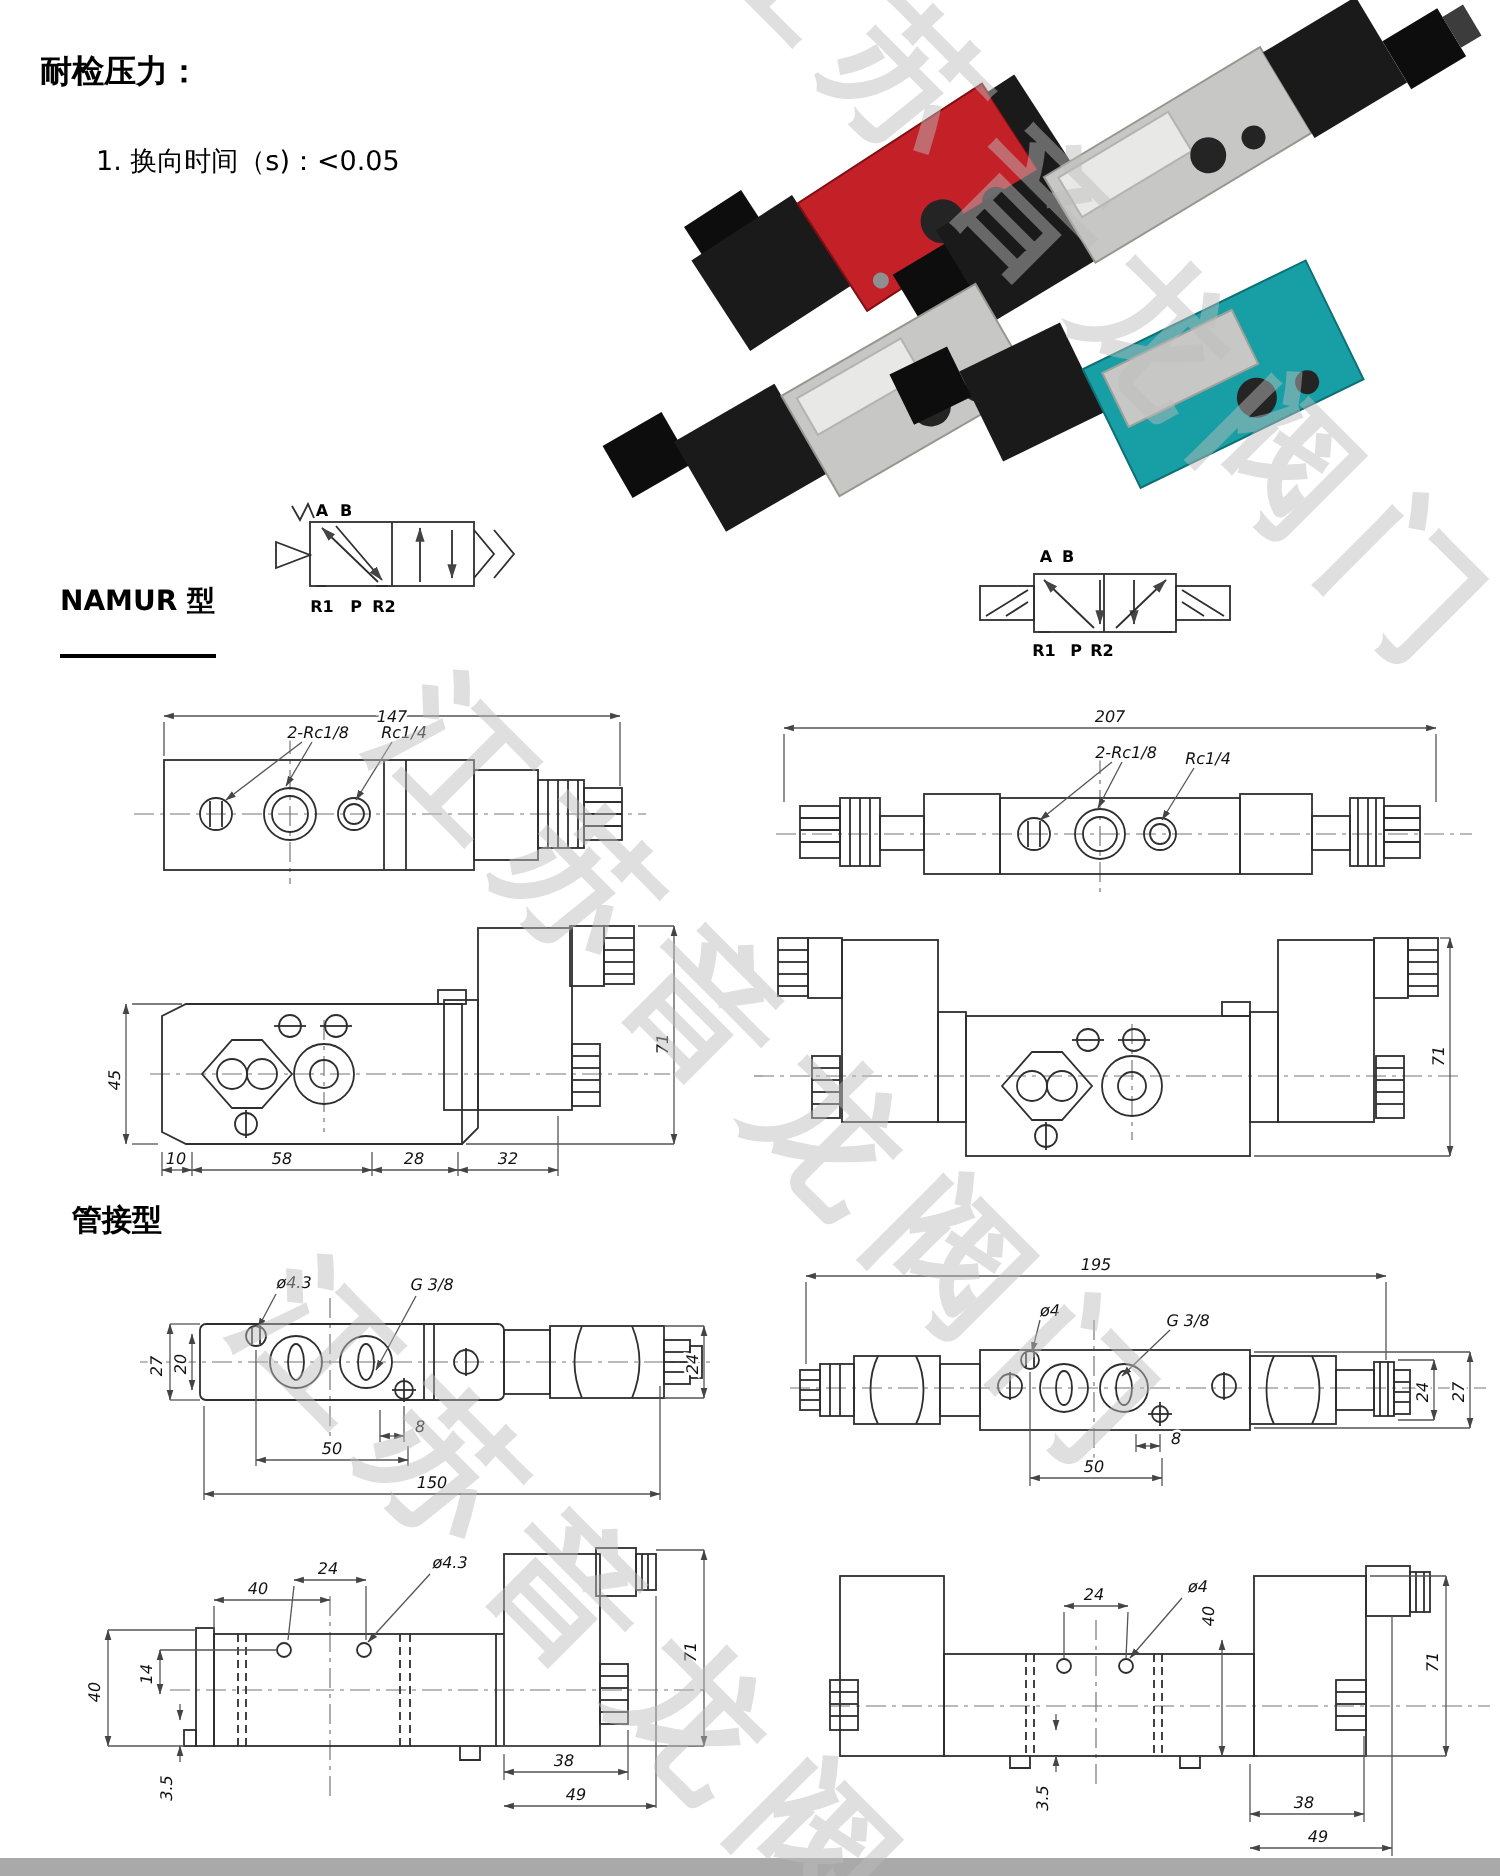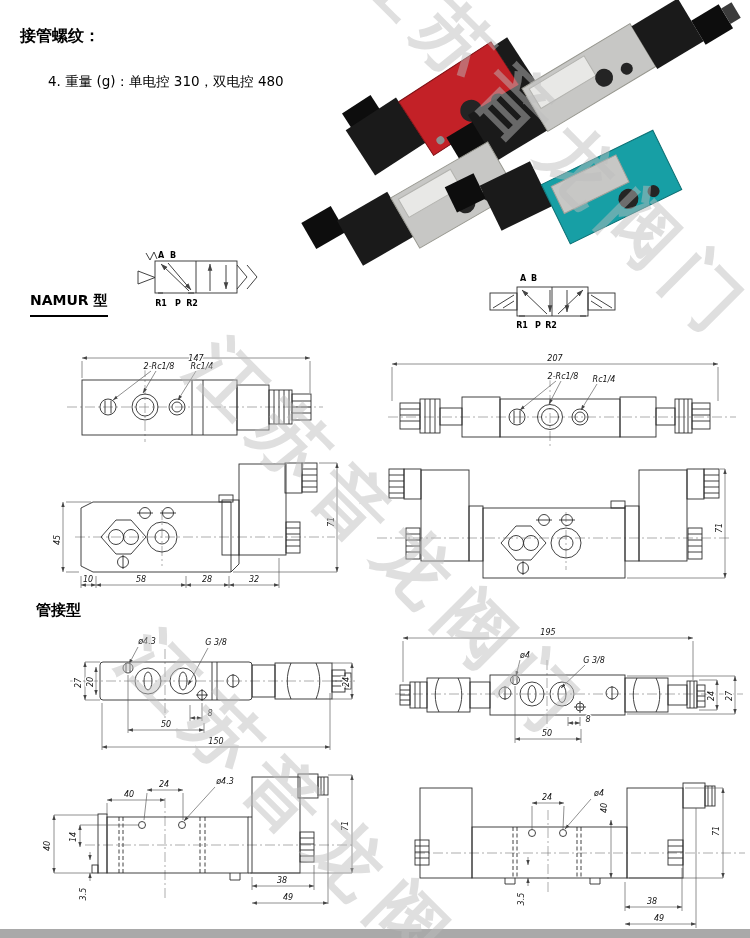--- a/index.html
+++ b/index.html
@@ -2,43 +2,43 @@
 <html><head>
 <meta charset="utf-8">
 <style>
   html,body{margin:0;padding:0;background:#fff;}
   body{width:750px;height:938px;position:relative;overflow:hidden;font-family:"DejaVu Sans","Liberation Sans",sans-serif;}
   .abs{position:absolute;}
   .wm{position:absolute;font-size:74px;font-weight:bold;color:#bdbdbd;opacity:.48;letter-spacing:14px;white-space:nowrap;transform-origin:0 0;transform:rotate(45deg);z-index:6;pointer-events:none;}
   .title{left:20px;top:26px;font-size:16px;font-weight:bold;color:#000;}
   .specs{left:48px;top:68px;font-size:13.5px;color:#000;line-height:27px;}
   .sec-label{font-weight:bold;color:#000;}
-  .namur-label{left:30px;top:292px;font-size:14px;border-bottom:2px solid #000;padding-bottom:5px;}
+  .namur-label{left:30px;top:292px;font-size:14px;border-bottom:2px solid #000;padding-bottom:17px;}
   .pipe-label{left:36px;top:601px;font-size:15px;font-family:Liberation Serif, serif;}
   svg.dwg{position:absolute;overflow:visible;}
   .ln{stroke:#2e2e2e;stroke-width:.9;fill:none;}
   .cl{stroke:#777;stroke-width:.6;fill:none;stroke-dasharray:10 3 2 3;}
   .dim{stroke:#555;stroke-width:.65;fill:none;}
   .dim text{stroke:#fff;stroke-width:2.6px;paint-order:stroke;fill:#111;font:italic 8px "DejaVu Sans",sans-serif;text-anchor:middle;}
   .sym text{stroke:none;fill:#000;font:bold 8px "DejaVu Sans",sans-serif;text-anchor:middle;}
   .dsh{stroke-dasharray:4 2.5;}
   .footer-bar{left:0;top:929px;width:750px;height:9px;background:#a9a9a9;}
 </style>
 </head>
 <body>
 
 <div class="page abs" style="inset:0">
 
   <div class="wm" style="left:400px;top:-82px">江苏音龙阀门</div>
   <div class="wm" style="left:236px;top:318px">江苏音龙阀门</div>
   <div class="wm" style="left:168px;top:610px">江苏音龙阀门</div>
 
-  <div class="abs title">接管螺纹：</div>
+  <div class="abs title">耐检压力：</div>
   <div class="abs specs">
-    <div>4. 重量 (g)：单电控 310，双电控 480</div>
+    <div>1. 换向时间（s)：&lt;0.05</div>
   </div>
 
   <svg class="dwg" style="left:370px;top:0" width="380" height="255">
     <defs>
       <marker id="ar" viewBox="0 0 10 10" refX="9.5" refY="5" markerWidth="8" markerHeight="8" orient="auto-start-reverse">
         <path d="M0,1.8 L10,5 L0,8.2 z" fill="#444" stroke="none"></path>
       </marker>
     </defs>
 
     <g transform="translate(92,100) rotate(-33)">

